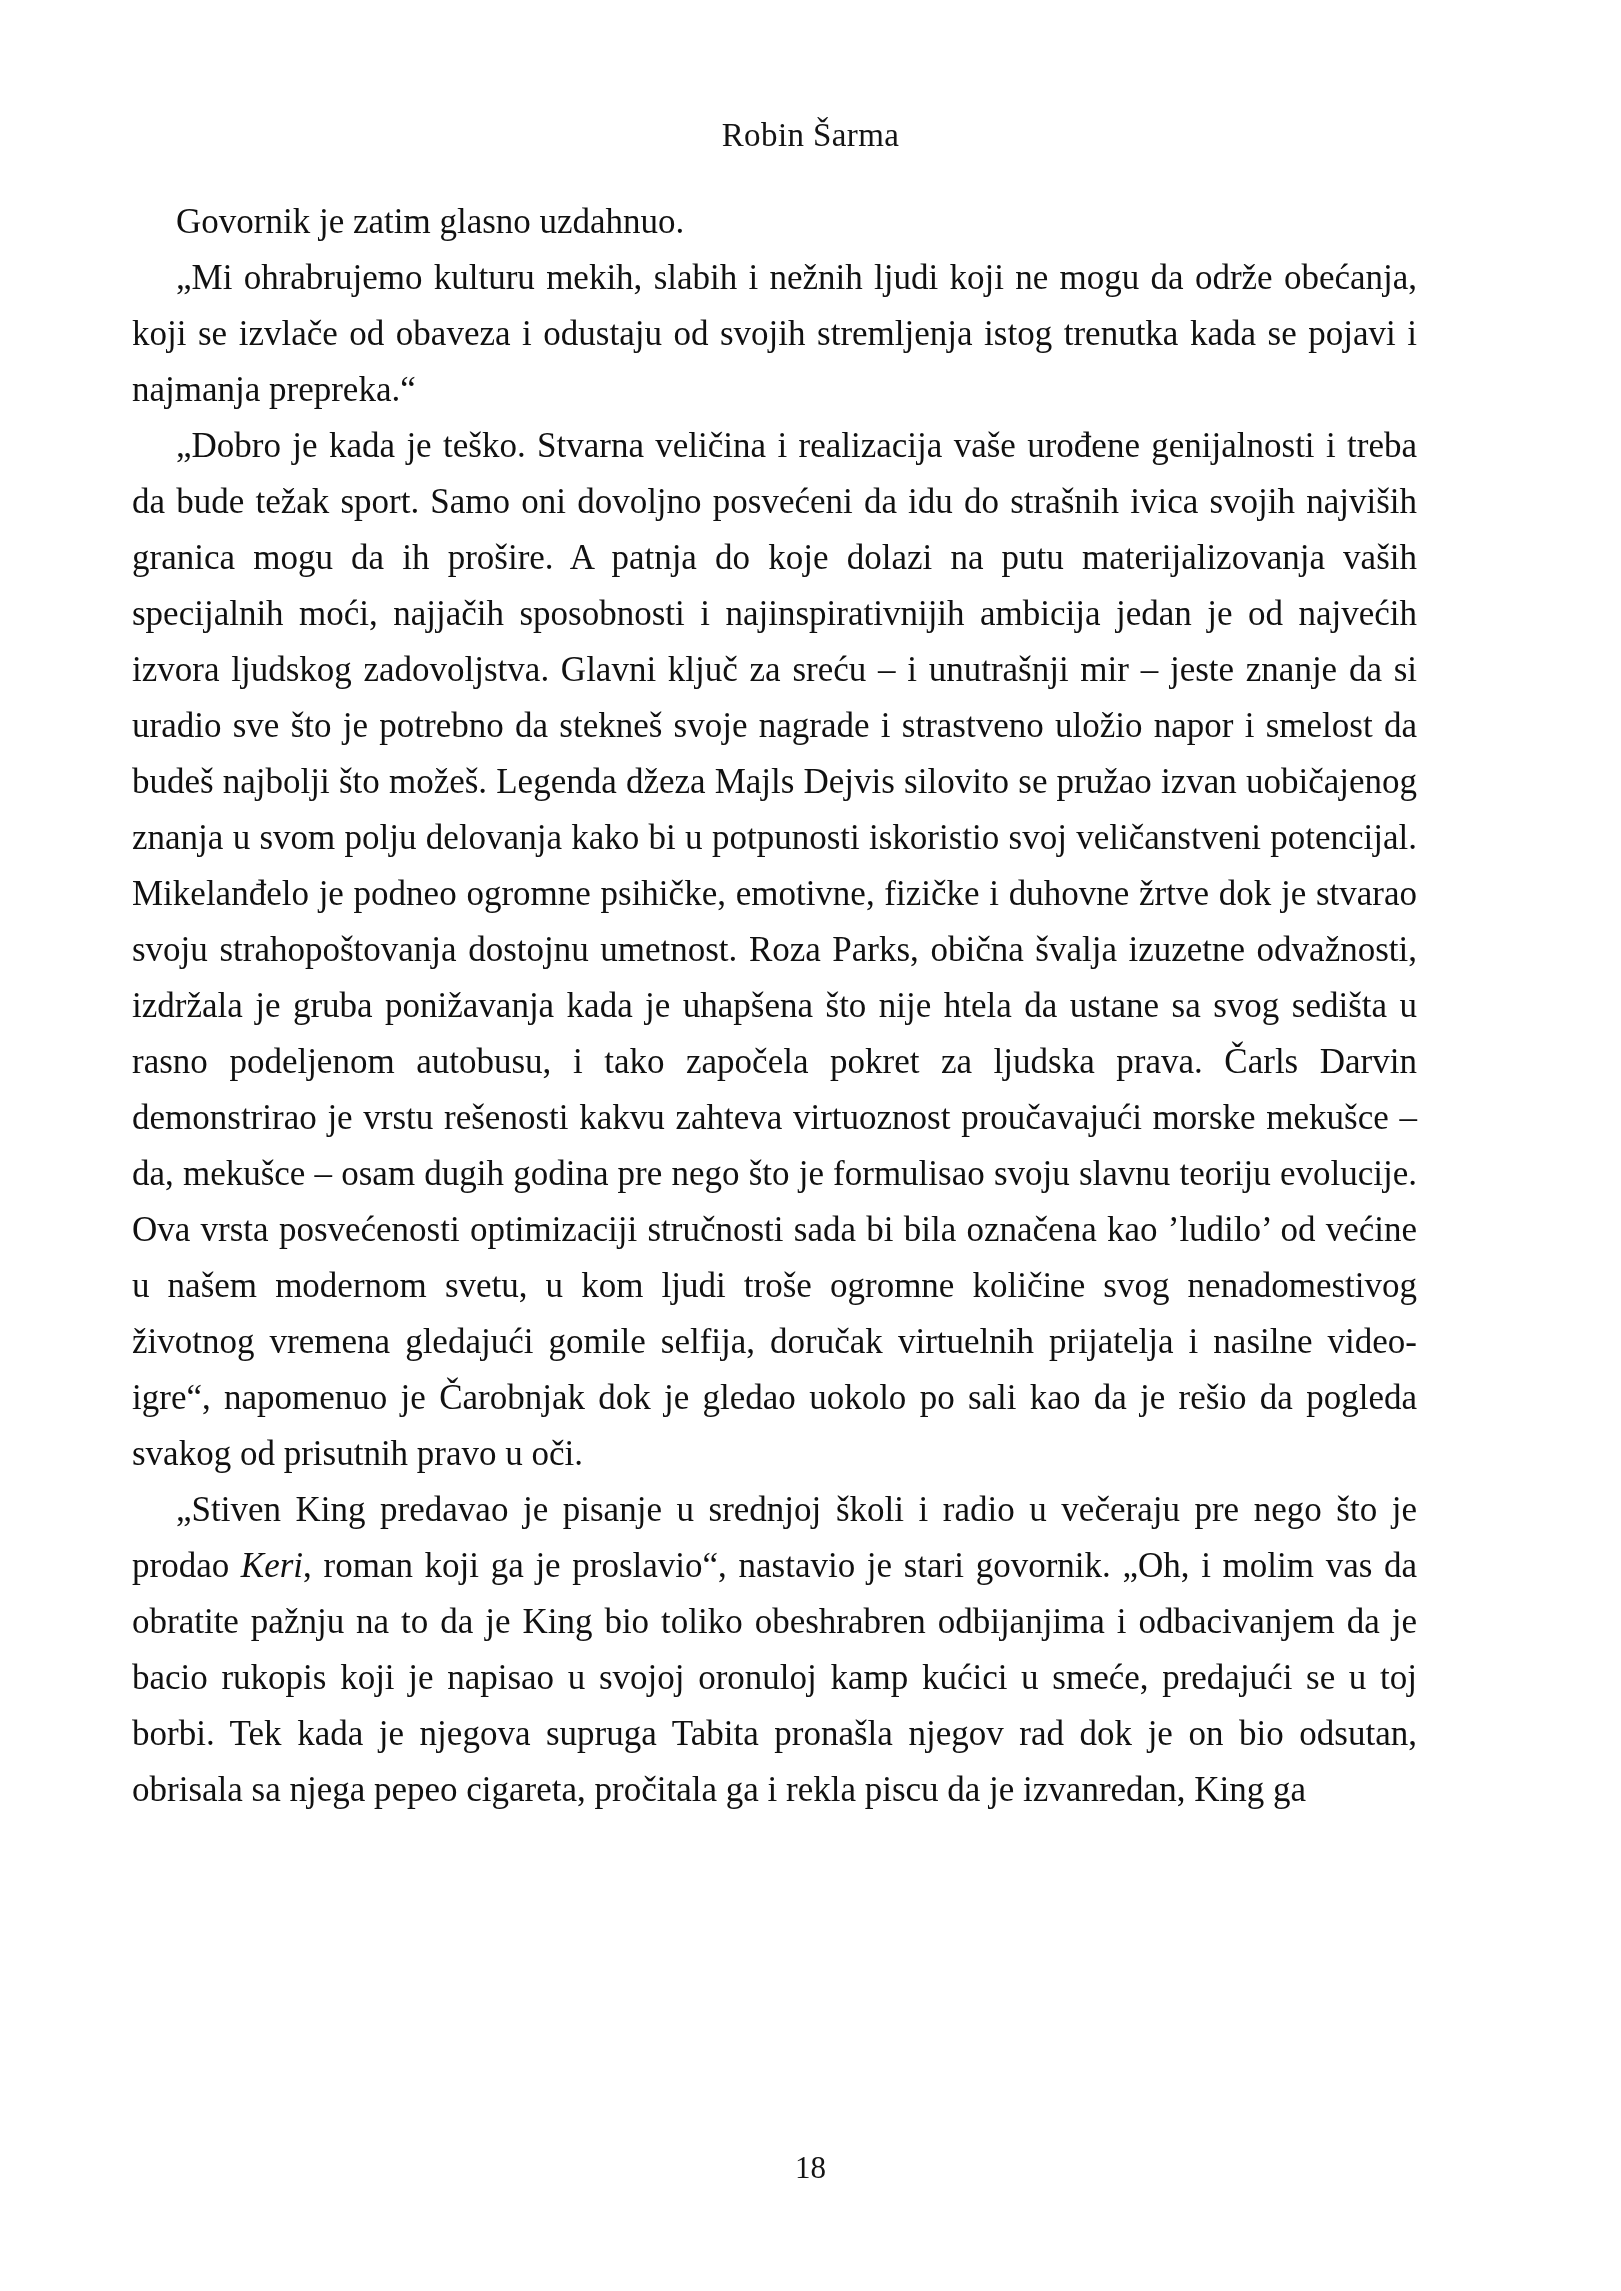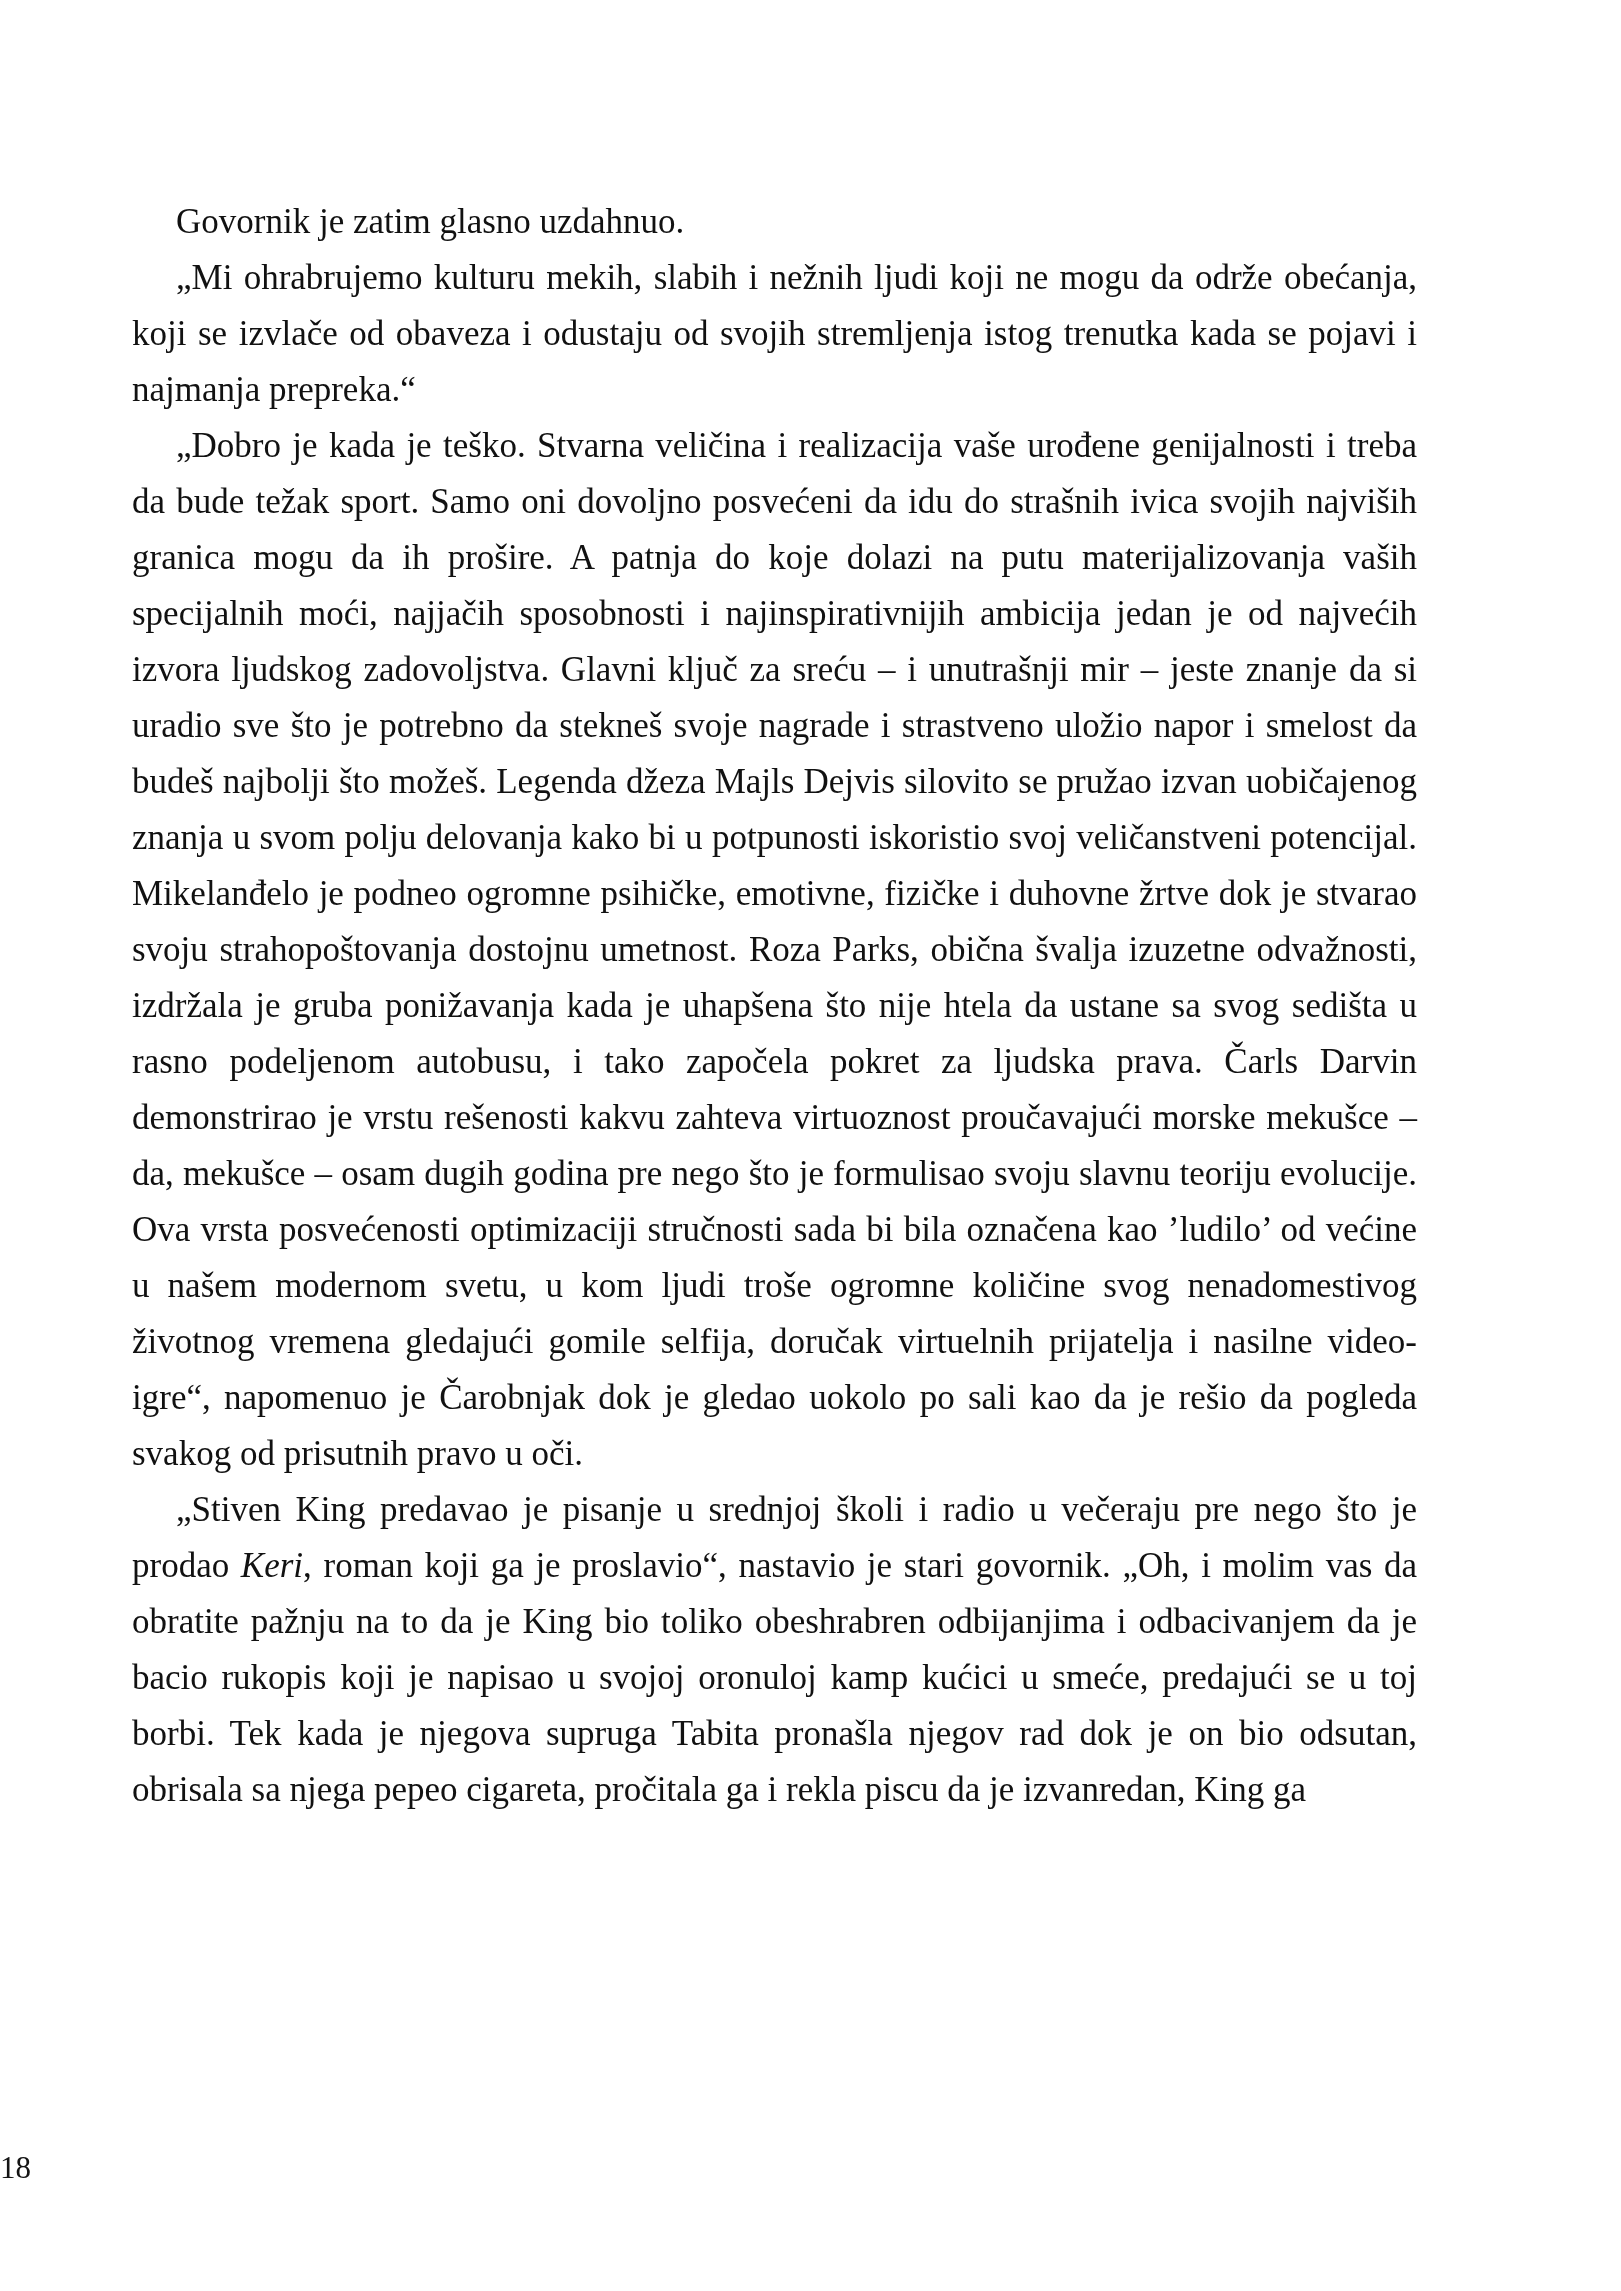--- a/index.html
+++ b/index.html
@@ -48,30 +48,32 @@
     text-align: justify;
   }
   .textblock em {
     font-style: italic;
   }
   .folio {
     position: absolute;
     top: 2150px;
     left: 0;
     width: 1621px;
+    text-align: center;
     font-family: "Liberation Serif", "DejaVu Serif", serif;
     font-size: 31px;
     color: #141414;
   }
 </style>
 </head>
 <body>
 
 <div class="page">
 
+  <div class="running-head">Robin Šarma</div>
 
   <div class="textblock">
 
     <p>Govornik je zatim glasno uzdahnuo.</p>
 
     <p>„Mi ohrabrujemo kulturu mekih, slabih i nežnih ljudi koji ne mogu da održe obećanja, koji se izvlače od obaveza i odustaju od svojih stremljenja istog trenutka kada se pojavi i najmanja prepreka.“</p>
 
     <p>„Dobro je kada je teško. Stvarna veličina i realizacija vaše urođene genijalnosti i treba da bude težak sport. Samo oni dovoljno posvećeni da idu do strašnih ivica svojih najviših granica mogu da ih prošire. A patnja do koje dolazi na putu materijalizovanja vaših specijalnih moći, najjačih sposobnosti i najinspirativnijih ambicija jedan je od najvećih izvora ljudskog zadovoljstva. Glavni ključ za sreću – i unutrašnji mir – jeste znanje da si uradio sve što je potrebno da stekneš svoje nagrade i strastveno uložio napor i smelost da budeš najbolji što možeš. Legenda džeza Majls Dejvis silovito se pružao izvan uobičajenog znanja u svom polju delovanja kako bi u potpunosti iskoristio svoj veličanstveni potencijal. Mikelanđelo je podneo ogromne psihičke, emotivne, fizičke i duhovne žrtve dok je stvarao svoju strahopoštovanja dostojnu umetnost. Roza Parks, obična švalja izuzetne odvažnosti, izdržala je gruba ponižavanja kada je uhapšena što nije htela da ustane sa svog sedišta u rasno podeljenom autobusu, i tako započela pokret za ljudska prava. Čarls Darvin demonstrirao je vrstu rešenosti kakvu zahteva virtuoznost proučavajući morske mekušce – da, mekušce – osam dugih godina pre nego što je formulisao svoju slavnu teoriju evolucije. Ova vrsta posvećenosti optimizaciji stručnosti sada bi bila označena kao ’ludilo’ od većine u našem modernom svetu, u kom ljudi troše ogromne količine svog nenadomestivog životnog vremena gledajući gomile selfija, doručak virtuelnih prijatelja i nasilne video-igre“, napomenuo je Čarobnjak dok je gledao uokolo po sali kao da je rešio da pogleda svakog od prisutnih pravo u oči.</p>
 
     <p>

